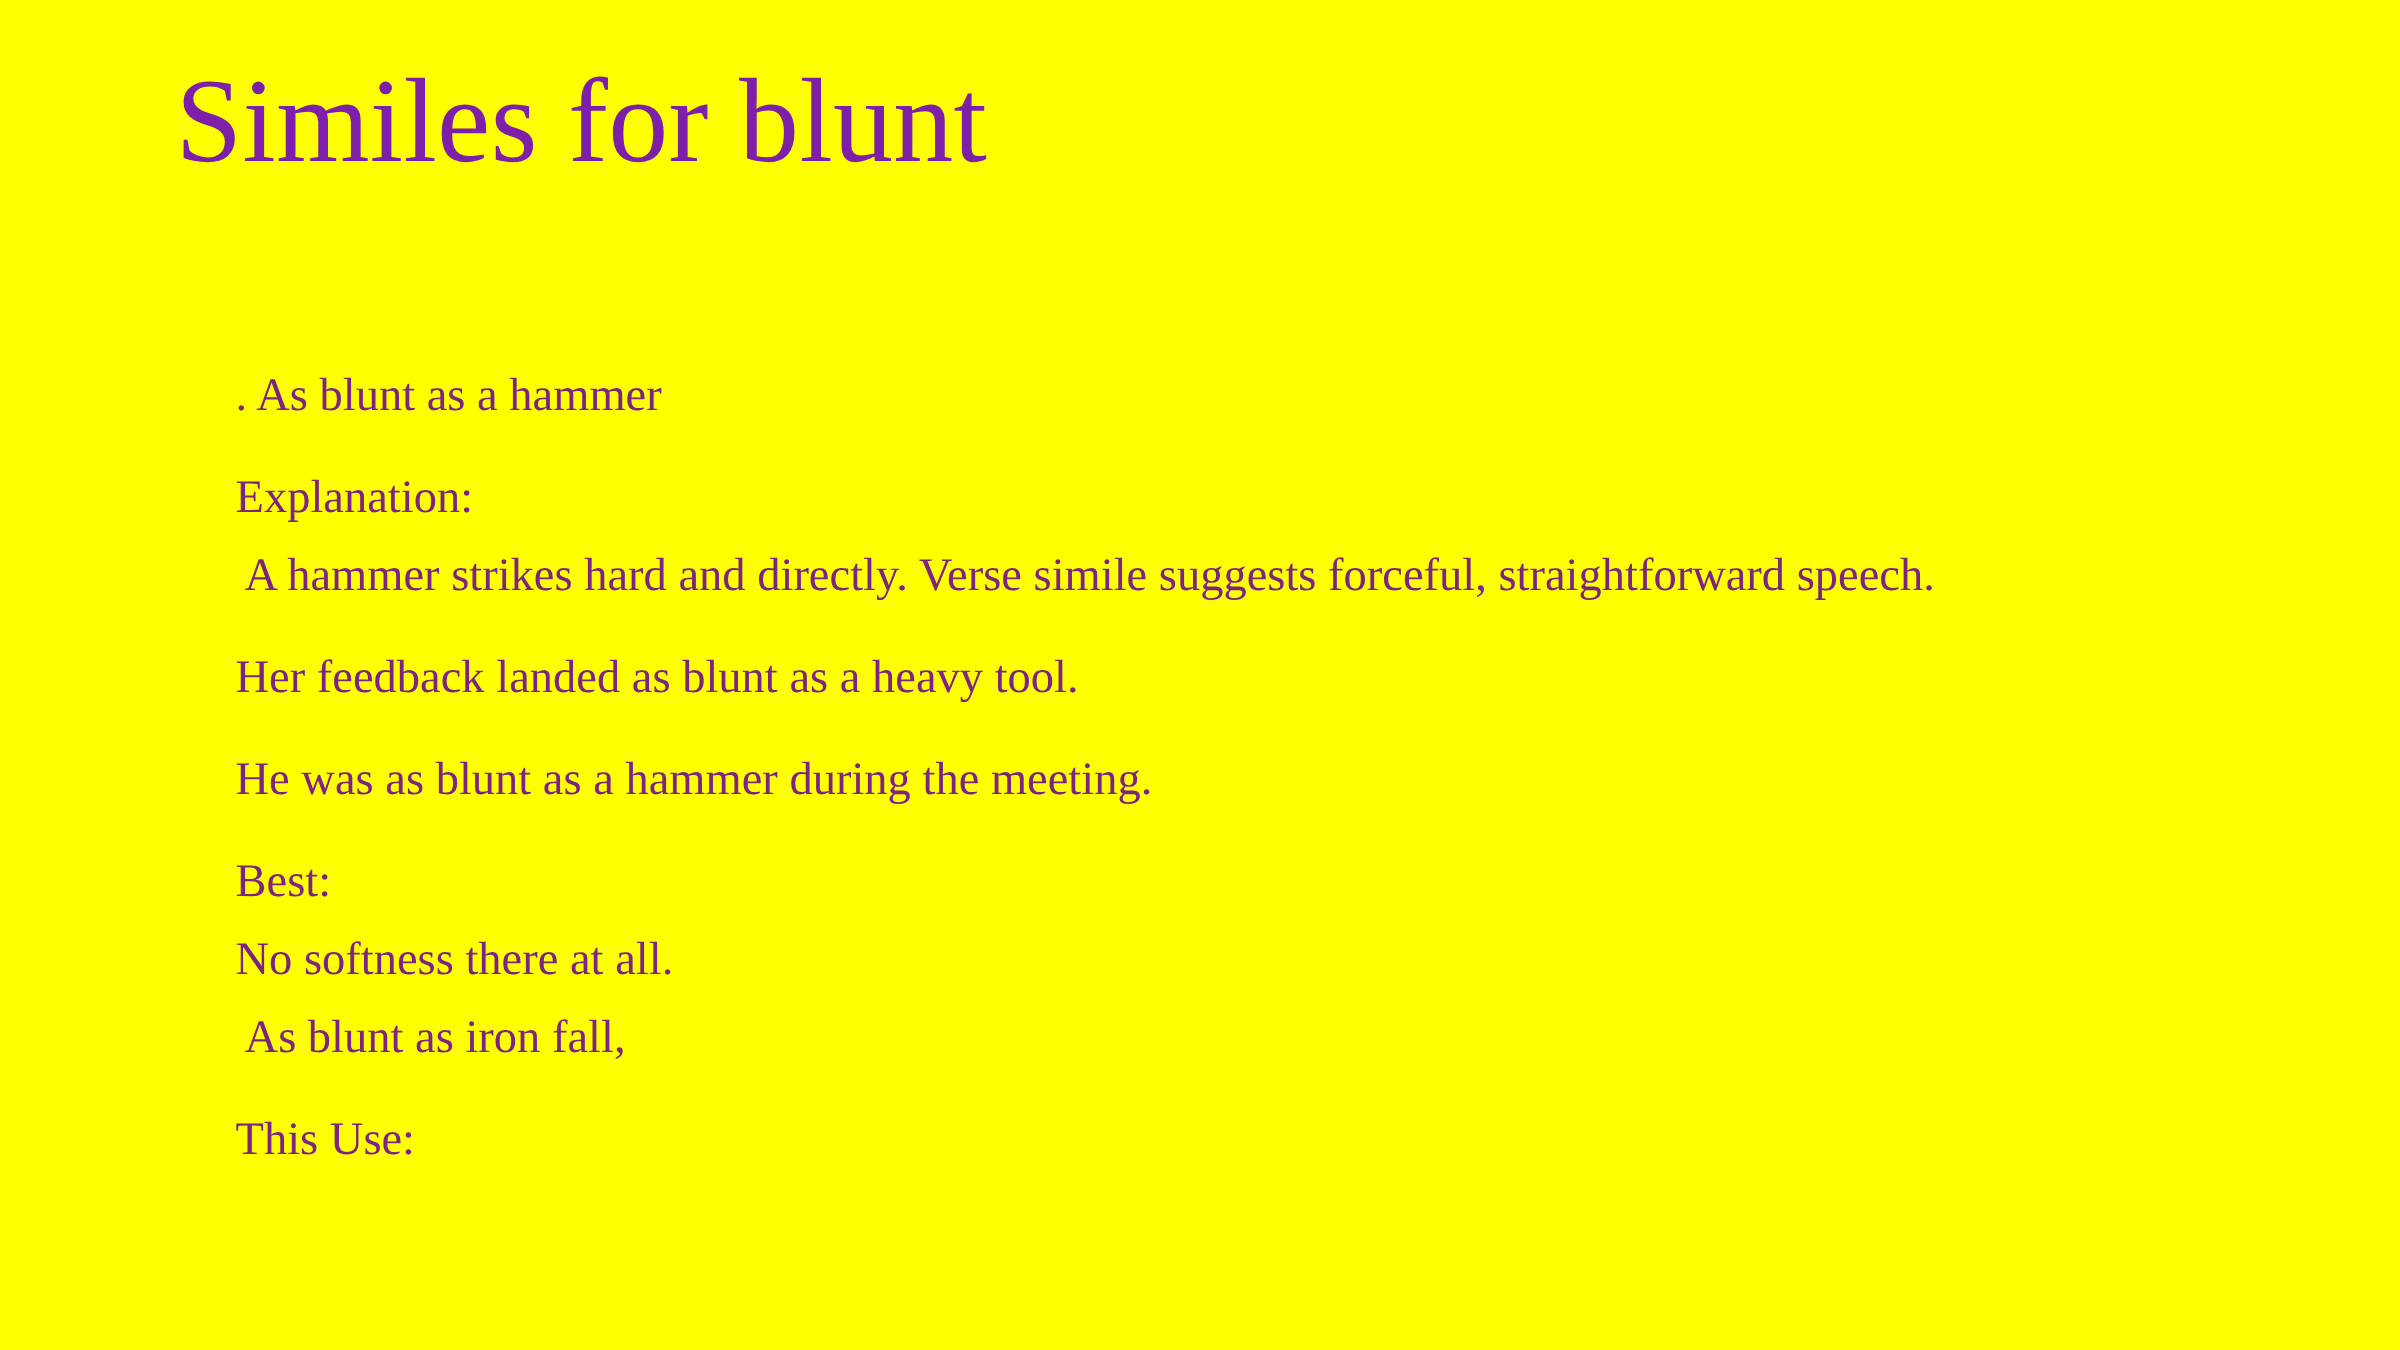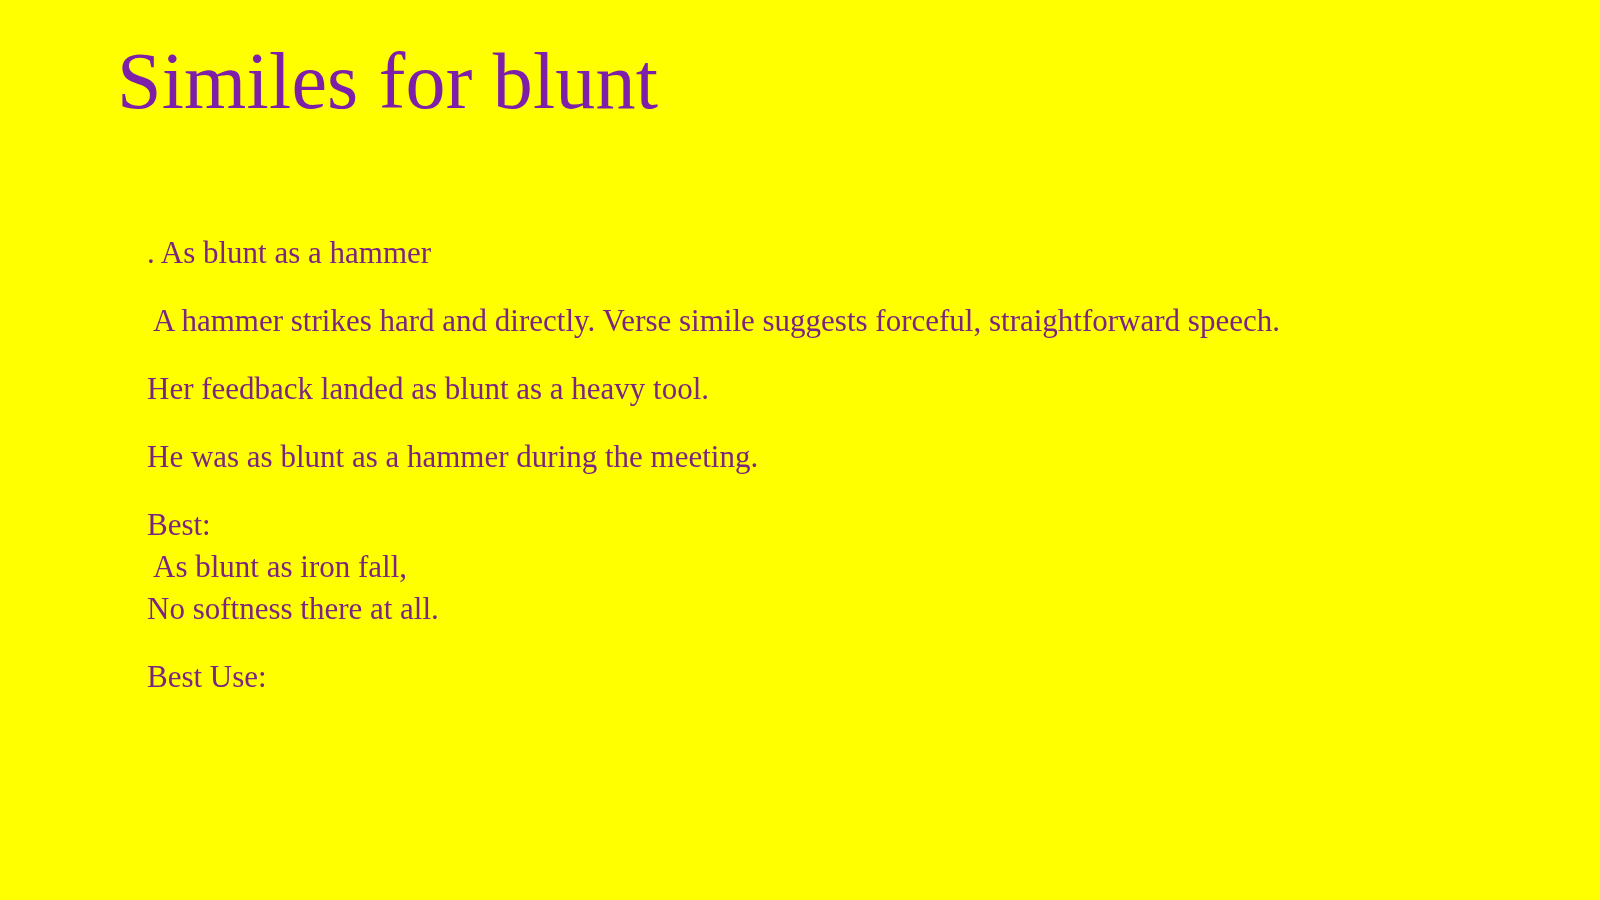--- a/index.html
+++ b/index.html
@@ -50,55 +50,56 @@
   }
 
   .para {
     margin: 0 0 34px 0;
   }
   .para:last-child {
     margin-bottom: 0;
   }
   .line {
     white-space: pre;
-    margin: 8px;
+    margin: 18px;
     padding: 0;
     display: block;
   }
 </style>
 </head>
 <body style="background: rgb(255, 255, 0);">
 
 <div class="slide" style="background: rgb(255, 255, 0);">
 
   <h1 class="slide-title" style="color: rgb(125, 31, 168);">Similes for blunt</h1>
 
   <div class="body-block" style="color: rgb(123, 36, 129);">
 
     <div class="para">
       <span class="line">. As blunt as a hammer</span>
     </div>
 
     <div class="para">
+      <span class="line">Explanation:</span>
       <span class="line"> A hammer strikes hard and directly. Verse simile suggests forceful, straightforward speech.</span>
     </div>
 
 
     <div class="para">
       <span class="line">Her feedback landed as blunt as a heavy tool.</span>
     </div>
 
     <div class="para">
       <span class="line">He was as blunt as a hammer during the meeting.</span>
     </div>
 
     <div class="para">
       <span class="line">Best:</span>
+      <span class="line">No softness there at all.</span>
       <span class="line"> As blunt as iron fall,</span>
-      <span class="line">No softness there at all.</span>
     </div>
 
     <div class="para">
-      <span class="line">Best Use:</span>
+      <span class="line">This Use:</span>
     </div>
 
   </div>
 </div>
 
 </body></html>

